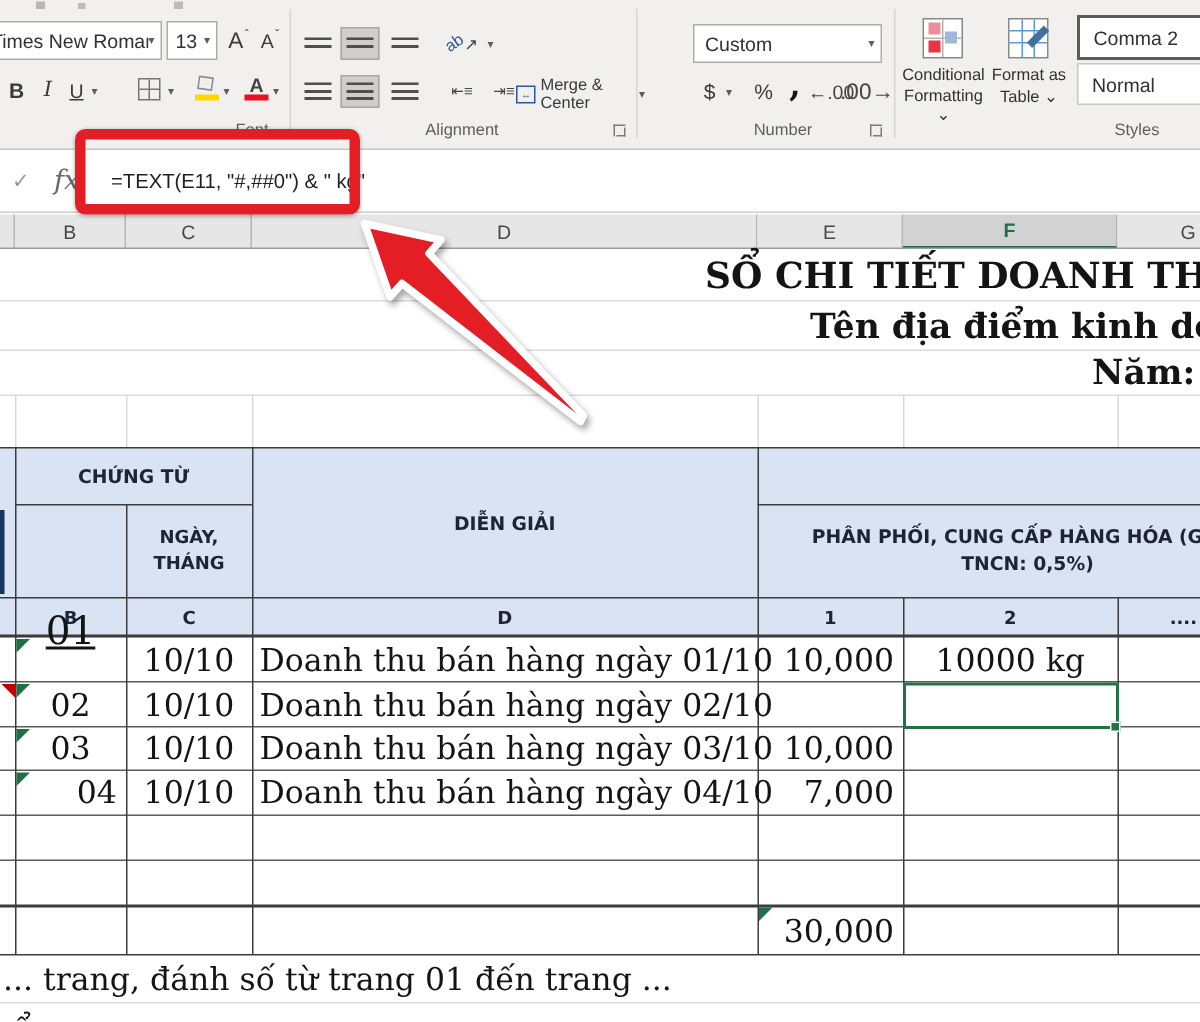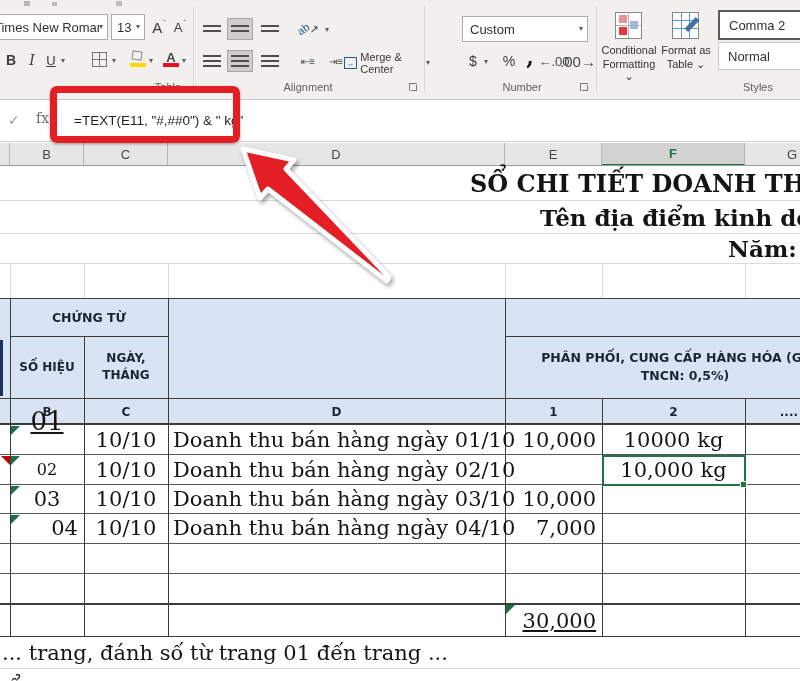--- a/index.html
+++ b/index.html
@@ -83,21 +83,21 @@
     <div class="abs" style="left:130px;top:50px;width:16px;height:18px;">
       <div class="abs" style="left:2px;top:1px;width:10px;height:9px;border:1.5px solid #8a8886;transform:rotate(8deg);"></div>
       <div class="abs" style="left:0;top:13px;width:16px;height:4px;background:#ffd800;"></div>
     </div>
     <div class="abs chev" style="left:149px;top:57px;">▾</div>
     <div class="abs" style="left:163px;top:48px;width:16px;height:20px;text-align:center;">
       <span style="font-size:13px;font-weight:bold;color:#444;">A</span>
       <div class="abs" style="left:0;top:15px;width:16px;height:4px;background:#e81123;"></div>
     </div>
     <div class="abs chev" style="left:182px;top:57px;">▾</div>
-    <div class="abs grplabel" style="left:146px;top:81px;width:44px;">Table</div>
+    <div class="abs grplabel" style="left:146px;top:81px;width:44px;">Font</div>
 
     <div class="abs vdiv" style="left:193px;"></div>
 
     <div class="abs glyphbtn" style="left:199px;top:18px;width:26px;height:22px;">
         <div class="bars" style="height:8px"></div>
       </div>
     <div class="abs glyphbtn pressed" style="left:227px;top:18px;width:26px;height:22px;">
         <div class="bars" style="height:8px"></div>
       </div>
     <div class="abs glyphbtn" style="left:257px;top:18px;width:26px;height:22px;">
@@ -184,21 +184,21 @@
       <span>Comma 2</span>
     </div>
     <div class="abs stylecell" style="left:718px;top:42px;width:84px;height:28px;">
       <span>Normal</span>
     </div>
     <div class="abs grplabel" style="left:726px;top:81px;width:64px;">Styles</div>
   </div>
 
   <div class="abs fbar">
     <span class="abs" style="left:8px;top:11px;font-size:14px;color:#9a9896;">✓</span>
-    <span class="abs" style="left:36px;top:9px;font-size:14px;color:#6a6866;font-family:'DejaVu Serif',serif;">fx</span>
+    <span class="abs" style="left:36px;top:9px;font-size:18px;font-style:italic;color:#6a6866;font-family:'DejaVu Serif',serif;">fx</span>
     <span class="abs" style="left:74px;top:12px;font-size:13.5px;color:#1f1f1f;white-space:pre;">=TEXT(E11, "#,##0") &amp; " kg"</span>
   </div>
 
   <div class="abs colhead" style="left:0;width:10px;"></div>
   <div class="abs colhead" style="left:10px;width:74px;">
       <span>B</span>
     </div>
   <div class="abs colhead" style="left:84px;width:84px;">
       <span>C</span>
     </div>
@@ -226,27 +226,27 @@
   <div class="abs vlight" style="left:10px;top:263px;height:35px;"></div>
   <div class="abs vlight" style="left:84px;top:263px;height:35px;"></div>
   <div class="abs vlight" style="left:168px;top:263px;height:35px;"></div>
   <div class="abs vlight" style="left:505px;top:263px;height:35px;"></div>
   <div class="abs vlight" style="left:602px;top:263px;height:35px;"></div>
   <div class="abs vlight" style="left:745px;top:263px;height:35px;"></div>
 
   <div class="abs hdrblue" style="left:0;top:298px;width:800px;height:127px;"></div>
   <div class="abs" style="left:0;top:340px;width:3px;height:56px;background:#17365d;"></div>
   <div class="abs hdrtxt" style="left:10px;top:298px;width:158px;height:38px;font-size:12.5px;">CHỨNG TỪ</div>
-  <div class="abs hdrtxt" style="left:10px;top:336px;width:74px;height:62px;font-size:12px;">SỐ HIỆU</div>
   <div class="abs" style="left:84px;top:336px;width:84px;height:62px;">
     <div class="hdrtxt" style="height:62px;flex-direction:column;justify-content:center;font-size:12px;line-height:17px;">
       <span>NGÀY,</span>
       <span>THÁNG</span>
     </div>
   </div>
+  <div class="abs hdrtxt" style="left:168px;top:298px;width:337px;height:100px;font-size:12.5px;">DIỄN GIẢI</div>
   <div class="abs" style="left:505px;top:336px;width:360px;height:62px;">
     <div class="hdrtxt" style="height:62px;flex-direction:column;justify-content:center;font-size:12.5px;line-height:18px;white-space:nowrap;">
       <span>PHÂN PHỐI, CUNG CẤP HÀNG HÓA (GTGT</span>
       <span>TNCN: 0,5%)</span>
     </div>
   </div>
 
   <div class="abs hdrtxt" style="left:10px;top:398px;width:74px;height:27px;font-size:12px;">B</div>
   <div class="abs hdrtxt" style="left:84px;top:398px;width:84px;height:27px;font-size:12px;">C</div>
   <div class="abs hdrtxt" style="left:168px;top:398px;width:337px;height:27px;font-size:12px;">D</div>
@@ -272,24 +272,23 @@
   <div class="abs tline" style="left:505px;top:298px;width:1px;height:338px;"></div>
   <div class="abs tline" style="left:602px;top:398px;width:1px;height:238px;"></div>
   <div class="abs tline" style="left:745px;top:398px;width:1px;height:238px;"></div>
 
   <div class="abs serif cell" style="left:10px;top:406px;width:74px;height:29px;justify-content:center;font-size:26px;text-decoration:underline;">01</div>
   <div class="abs serif cell" style="left:84px;top:425px;width:84px;height:29px;justify-content:center;font-size:21px;">10/10</div>
   <div class="abs serif cell" style="left:173px;top:425px;width:330px;height:29px;font-size:21px;white-space:nowrap;">Doanh thu bán hàng ngày 01/10</div>
   <div class="abs serif cell" style="left:505px;top:425px;width:91px;height:29px;justify-content:flex-end;font-size:21px;">10,000</div>
   <div class="abs serif cell" style="left:602px;top:425px;width:143px;height:29px;justify-content:center;font-size:21px;">10000 kg</div>
 
-  <div class="abs serif cell" style="left:10px;top:455px;width:74px;height:29px;justify-content:center;font-size:16px;">02</div>
+  <div class="abs serif cell" style="left:10px;top:455px;width:74px;height:29px;justify-content:center;font-size:21px;">02</div>
   <div class="abs serif cell" style="left:84px;top:455px;width:84px;height:29px;justify-content:center;font-size:21px;">10/10</div>
   <div class="abs serif cell" style="left:173px;top:455px;width:330px;height:29px;font-size:21px;white-space:nowrap;">Doanh thu bán hàng ngày 02/10</div>
-  <div class="abs serif cell" style="left:602px;top:455px;width:143px;height:29px;justify-content:center;font-size:21px;">10,000 kg</div>
 
   <div class="abs serif cell" style="left:10px;top:485px;width:74px;height:28px;justify-content:center;font-size:21px;">03</div>
   <div class="abs serif cell" style="left:84px;top:485px;width:84px;height:28px;justify-content:center;font-size:21px;">10/10</div>
   <div class="abs serif cell" style="left:173px;top:485px;width:330px;height:28px;font-size:21px;white-space:nowrap;">Doanh thu bán hàng ngày 03/10</div>
   <div class="abs serif cell" style="left:505px;top:485px;width:91px;height:28px;justify-content:flex-end;font-size:21px;">10,000</div>
 
   <div class="abs serif cell" style="left:10px;top:514px;width:74px;height:28px;justify-content:center;font-size:21px;padding-left:35px;">04</div>
   <div class="abs serif cell" style="left:84px;top:514px;width:84px;height:28px;justify-content:center;font-size:21px;">10/10</div>
   <div class="abs serif cell" style="left:173px;top:514px;width:330px;height:28px;font-size:21px;white-space:nowrap;">Doanh thu bán hàng ngày 04/10</div>
   <div class="abs serif cell" style="left:505px;top:514px;width:91px;height:28px;justify-content:flex-end;font-size:21px;">7,000</div>
@@ -297,21 +296,21 @@
   <div class="abs tri-g" style="left:11px;top:426px;"></div>
   <div class="abs tri-g" style="left:11px;top:456px;"></div>
   <div class="abs tri-g" style="left:11px;top:486px;"></div>
   <div class="abs tri-g" style="left:11px;top:515px;"></div>
   <div class="abs tri-r" style="left:1px;top:456px;"></div>
   <div class="abs tri-g" style="left:506px;top:605px;"></div>
 
   <div class="abs" style="left:602px;top:455px;width:144px;height:31px;border:2px solid #217346;"></div>
   <div class="abs" style="left:740px;top:481px;width:7px;height:7px;background:#217346;border:1px solid #fff;"></div>
 
-  <div class="abs serif cell" style="left:505px;top:605px;width:91px;height:31px;justify-content:flex-end;font-size:21px;text-decoration:underline;">30,000</div>
+  <div class="abs serif cell" style="left:505px;top:605px;width:91px;height:31px;justify-content:flex-end;font-size:21px;">30,000</div>
 
   <div class="abs serif cell" style="left:2px;top:638px;height:30px;font-size:21px;white-space:nowrap;">... trang, đánh số từ trang 01 đến trang ...</div>
   <div class="abs hline" style="left:0;top:668px;width:800px;"></div>
   <div class="abs serif cell" style="left:8px;top:671px;height:30px;font-size:21px;">ổ</div>
 
   <div class="abs redbox" style="left:50px;top:86px;width:190px;height:57px;z-index:60;"></div>
   <svg class="abs" style="left:0;top:0;width:800px;height:681px;z-index:61;pointer-events:none;" viewBox="0 0 800 681">
     <polygon points="243,149 294,160 286,169 389,277 387,281 268,189 260,198" fill="#e31e24" stroke="#ffffff" stroke-width="5" stroke-linejoin="round" style="filter:drop-shadow(2px 3px 2px rgba(0,0,0,0.35));"></polygon>
   </svg>
 

